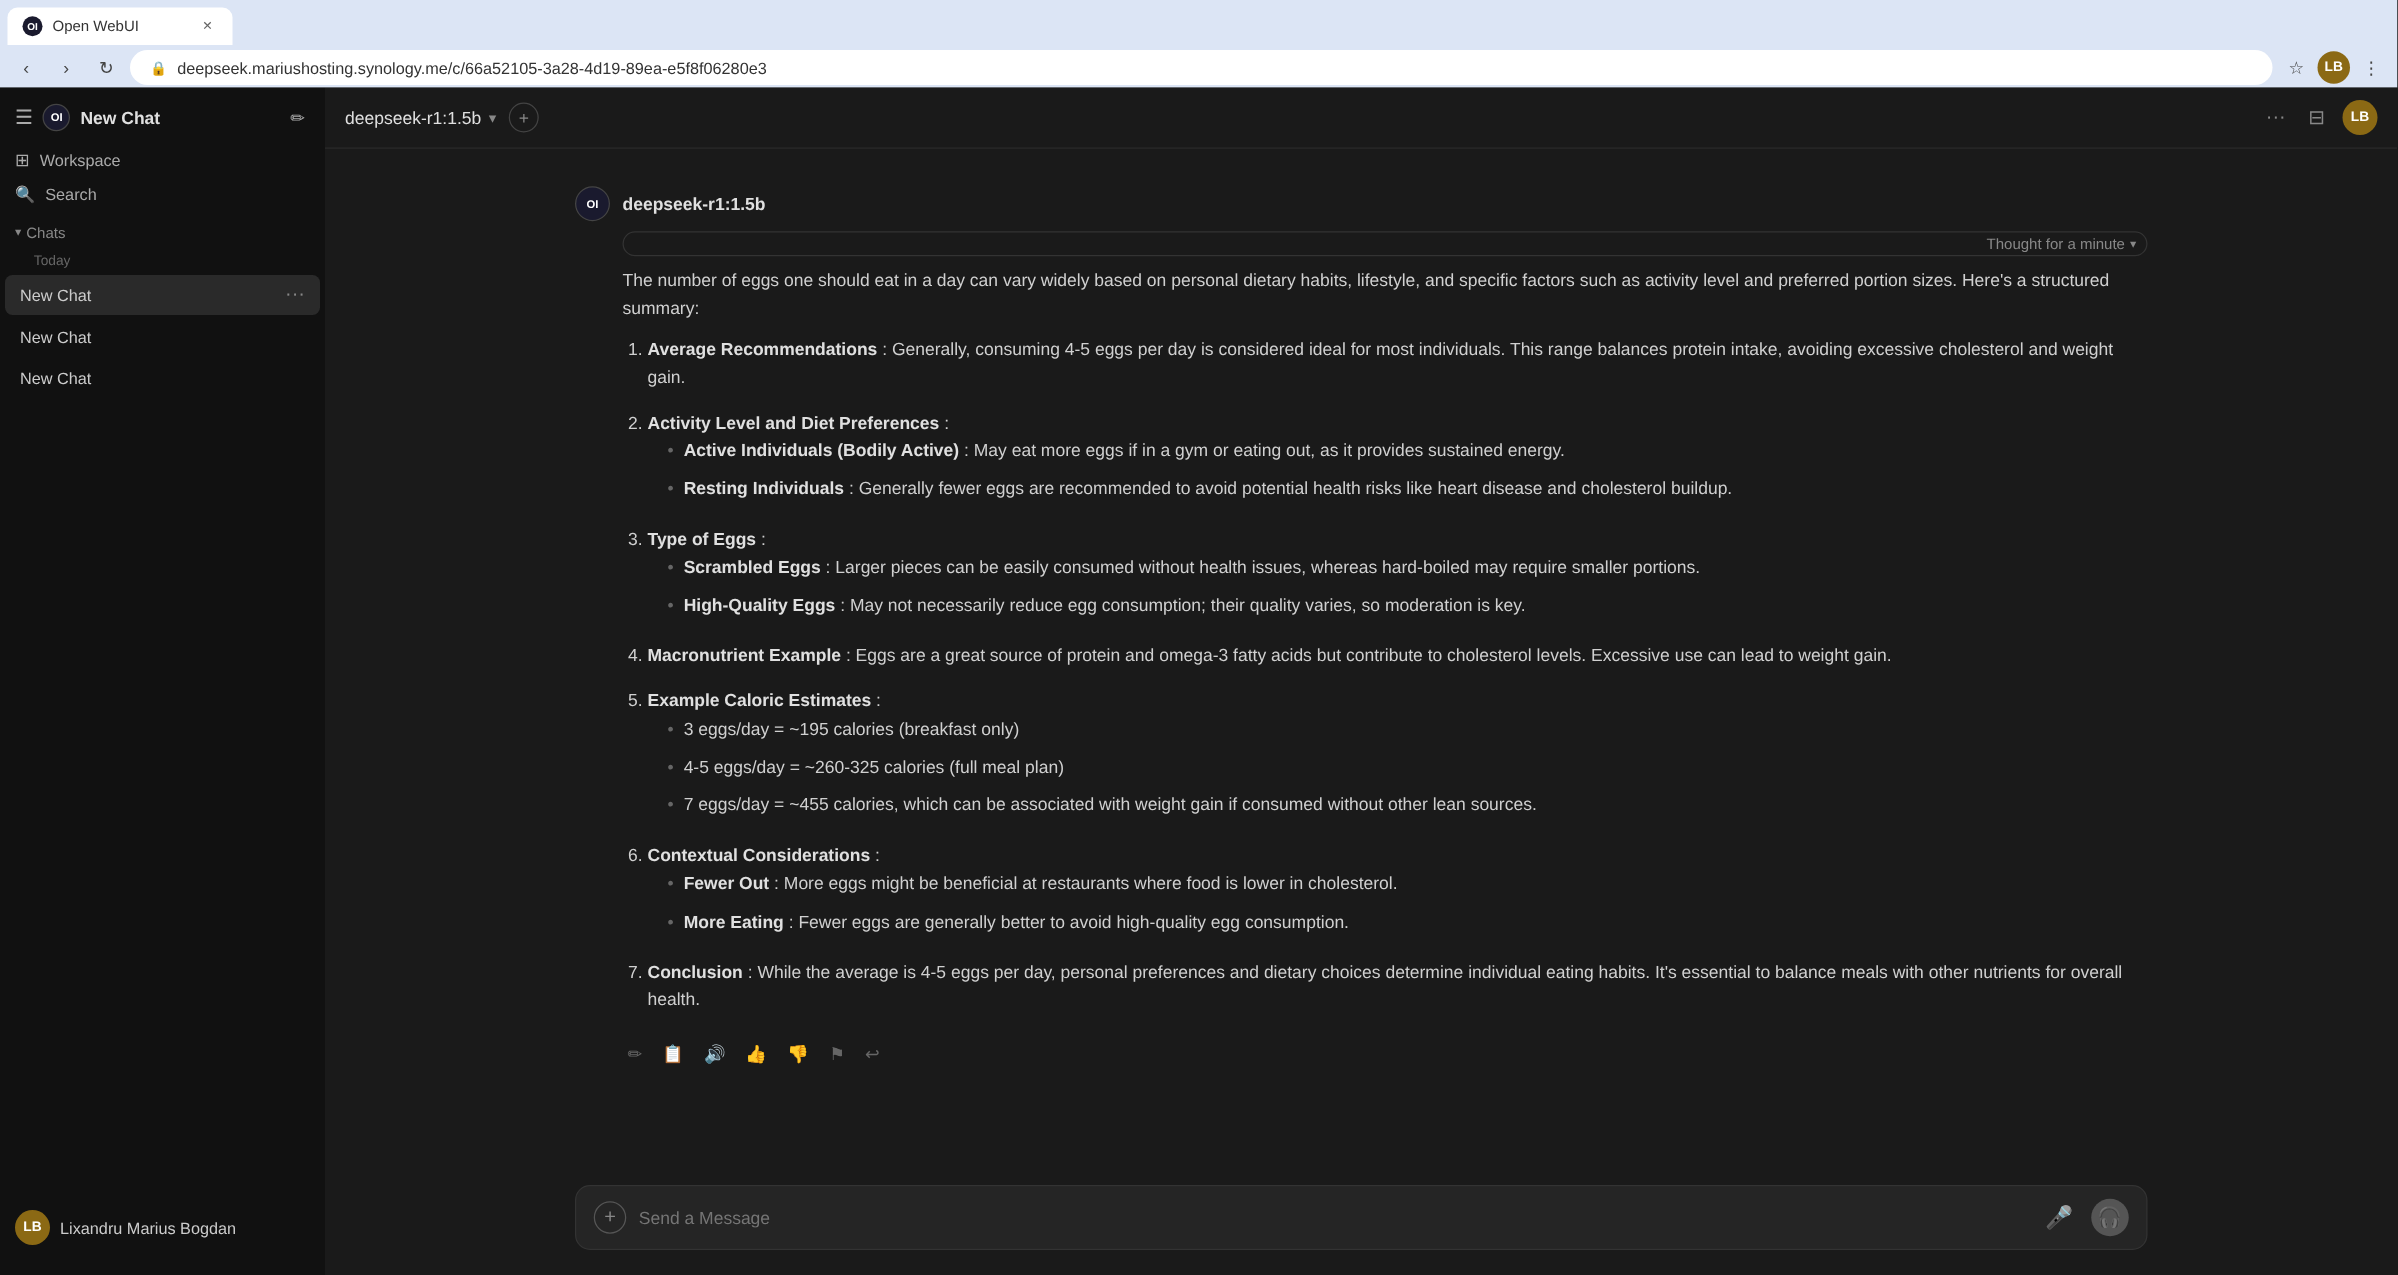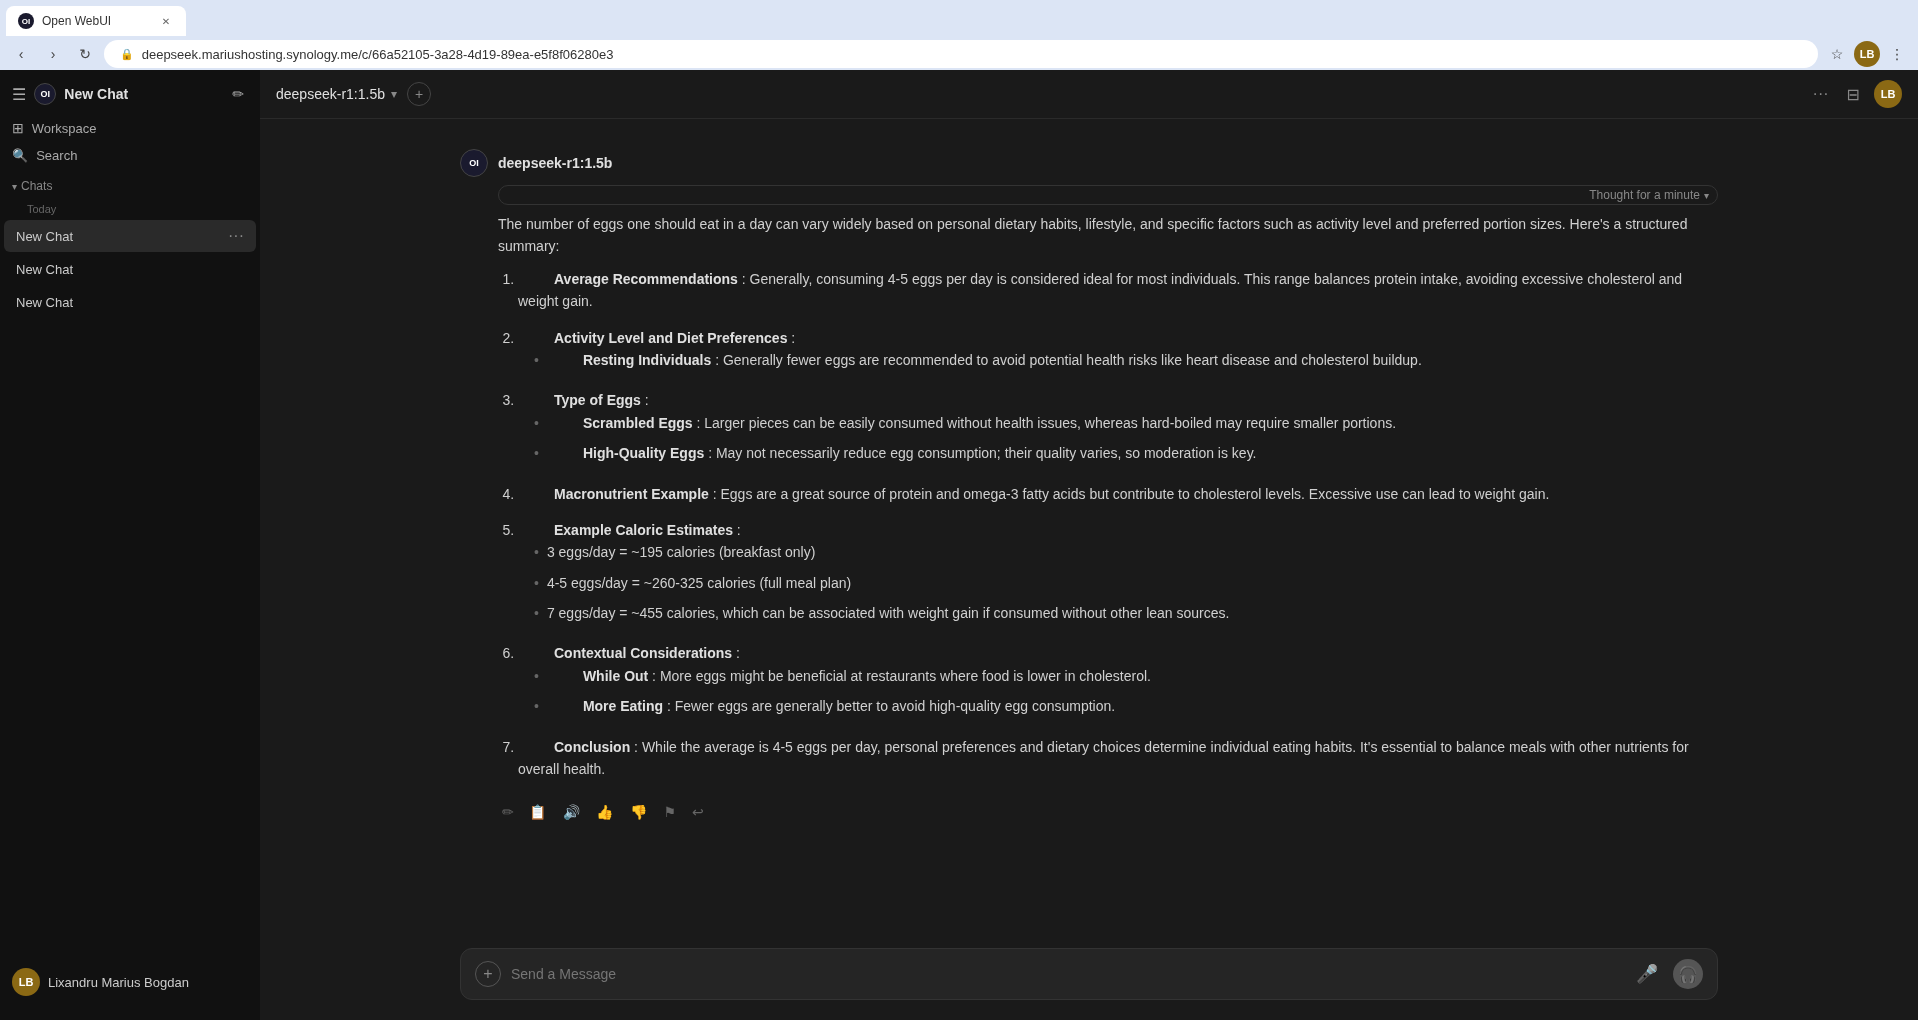--- a/index.html
+++ b/index.html
@@ -311,21 +311,21 @@
     .message-content li { margin-bottom: 4px; }
     .message-content ul {
       list-style: none; padding-left: 16px;
       display: flex; flex-direction: column; gap: 4px;
     }
     .message-content ul li::before {
       content: '•';
       color: #666;
       margin-right: 8px;
     }
-    .message-content strong { color: #e0e0e0; font-weight: 600; margin-left: 36px; }
+    .message-content strong { color: #e0e0e0; font-weight: 600; }
 
     .message-actions {
       display: flex; align-items: center; gap: 8px;
       padding-left: 38px;
       margin-top: 8px;
     }
     .msg-action-btn {
       background: transparent; border: none; cursor: pointer;
       font-size: 14px; color: #666; padding: 4px;
       border-radius: 4px;
@@ -481,20 +481,21 @@
         </div>
         <div class="message-content">
           <p>The number of eggs one should eat in a day can vary widely based on personal dietary habits, lifestyle, and specific factors such as activity level and preferred portion sizes. Here's a structured summary:</p>
           <ol>
             <li>
               <strong>Average Recommendations</strong><span> : Generally, consuming 4-5 eggs per day is considered ideal for most individuals. This range balances protein intake, avoiding excessive cholesterol and weight gain.</span>
             </li>
             <li>
               <strong>Activity Level and Diet Preferences</strong><span> :</span>
               <ul>
+                <li><strong>Active Individuals (Bodily Active)</strong> : May eat more eggs if in a gym or eating out, as it provides sustained energy.</li>
                 <li><strong>Resting Individuals</strong> : Generally fewer eggs are recommended to avoid potential health risks like heart disease and cholesterol buildup.</li>
               </ul>
             </li>
             <li>
               <strong>Type of Eggs</strong><span> :</span>
               <ul>
                 <li><strong>Scrambled Eggs</strong> : Larger pieces can be easily consumed without health issues, whereas hard-boiled may require smaller portions.</li>
                 <li><strong>High-Quality Eggs</strong> : May not necessarily reduce egg consumption; their quality varies, so moderation is key.</li>
               </ul>
             </li>
@@ -505,21 +506,21 @@
               <strong>Example Caloric Estimates</strong><span> :</span>
               <ul>
                 <li>3 eggs/day = ~195 calories (breakfast only)</li>
                 <li>4-5 eggs/day = ~260-325 calories (full meal plan)</li>
                 <li>7 eggs/day = ~455 calories, which can be associated with weight gain if consumed without other lean sources.</li>
               </ul>
             </li>
             <li>
               <strong>Contextual Considerations</strong><span> :</span>
               <ul>
-                <li><strong>While Out</strong> : More eggs might be beneficial at restaurants where food is lower in cholesterol.</li>
+                <li><strong>Fewer Out</strong> : More eggs might be beneficial at restaurants where food is lower in cholesterol.</li>
                 <li><strong>More Eating</strong> : Fewer eggs are generally better to avoid high-quality egg consumption.</li>
               </ul>
             </li>
             <li>
               <strong>Conclusion</strong><span> : While the average is 4-5 eggs per day, personal preferences and dietary choices determine individual eating habits. It's essential to balance meals with other nutrients for overall health.</span>
             </li>
           </ol>
         </div>
         <div class="message-actions">
           <button class="msg-action-btn">✏</button>

